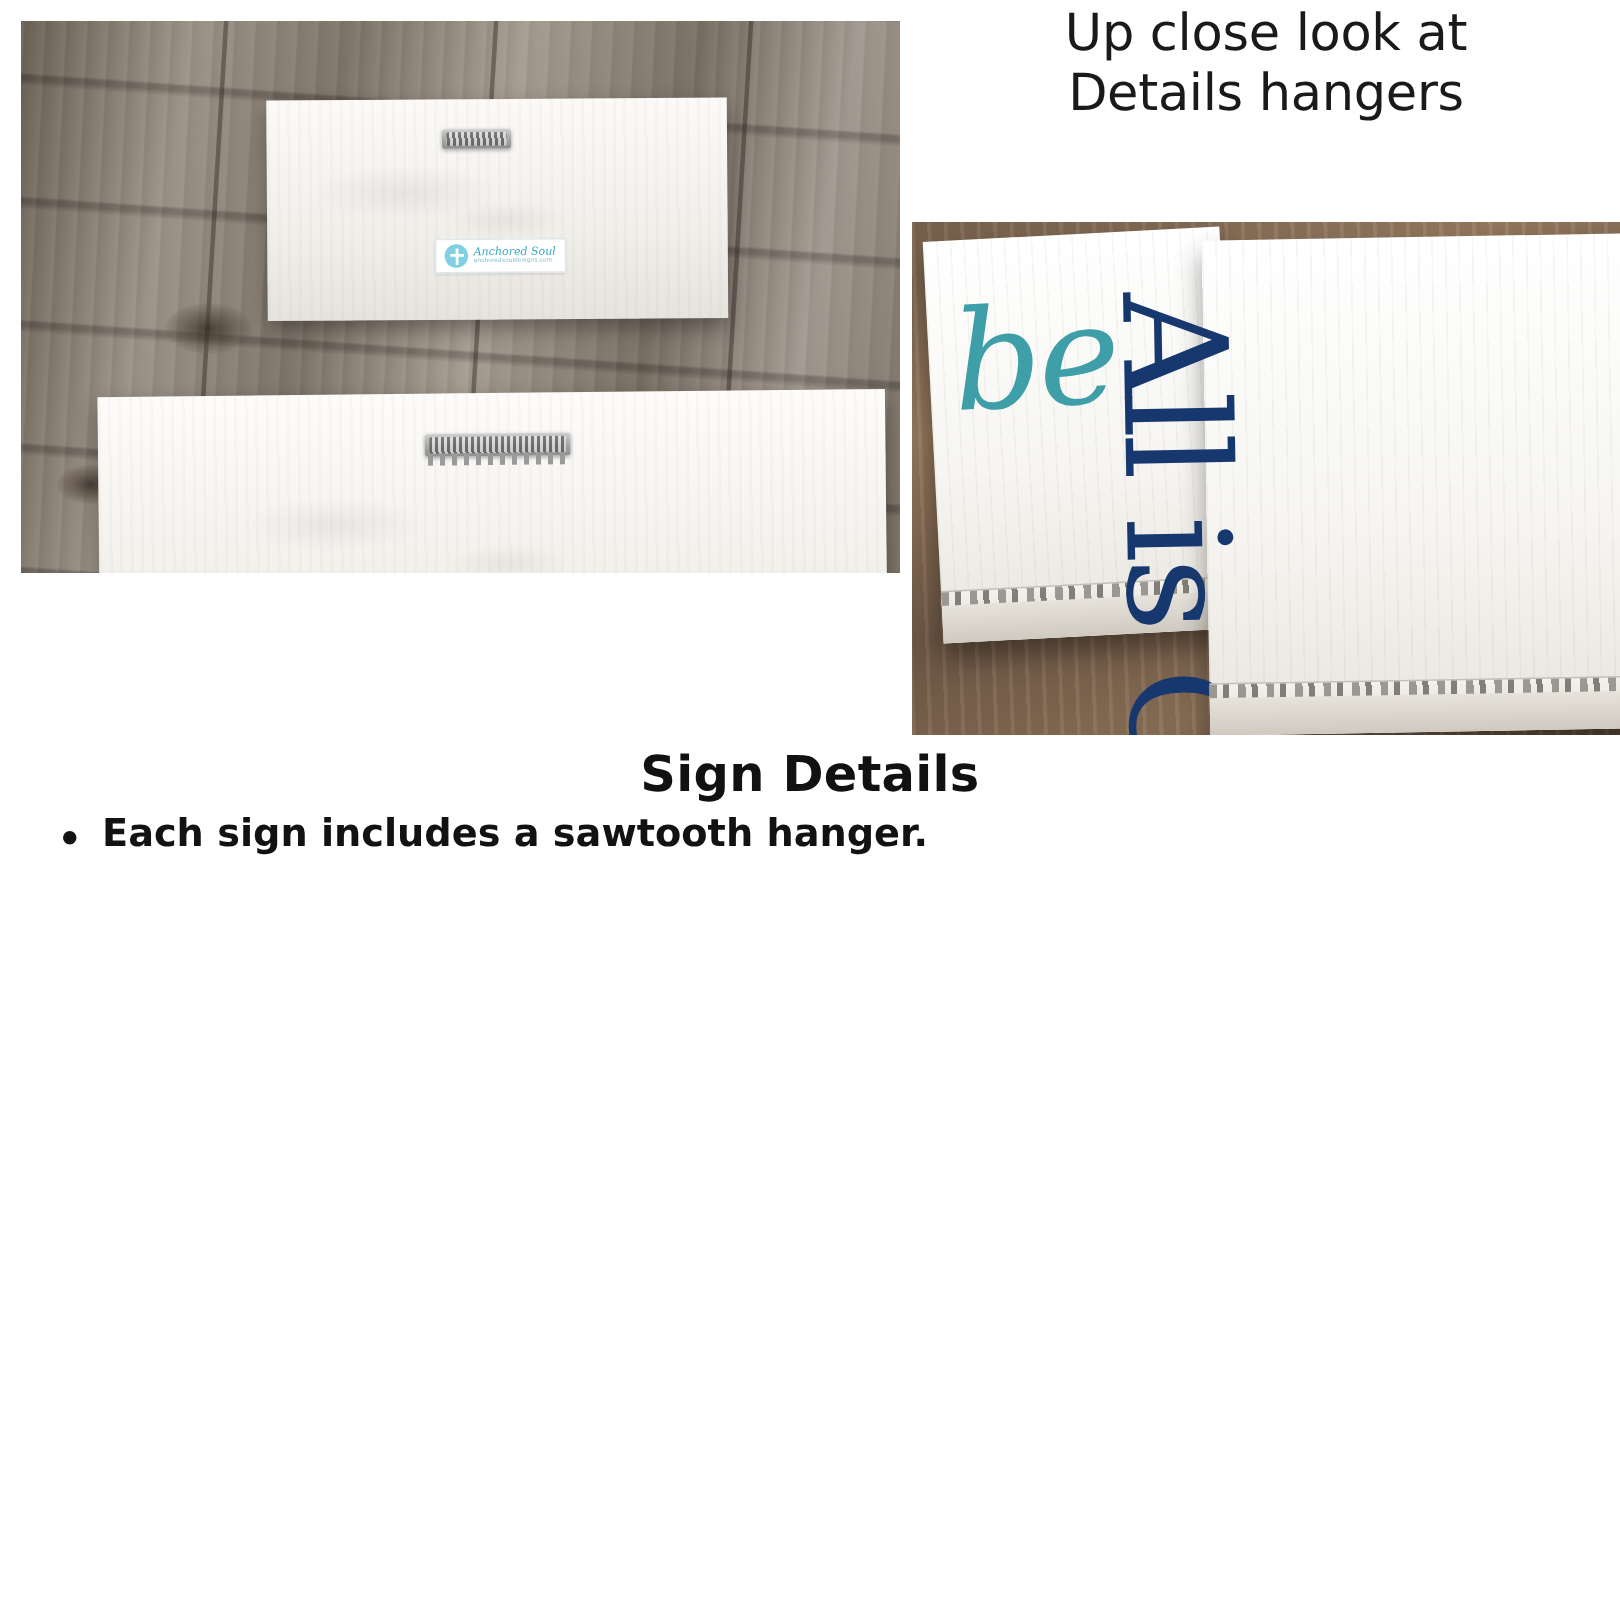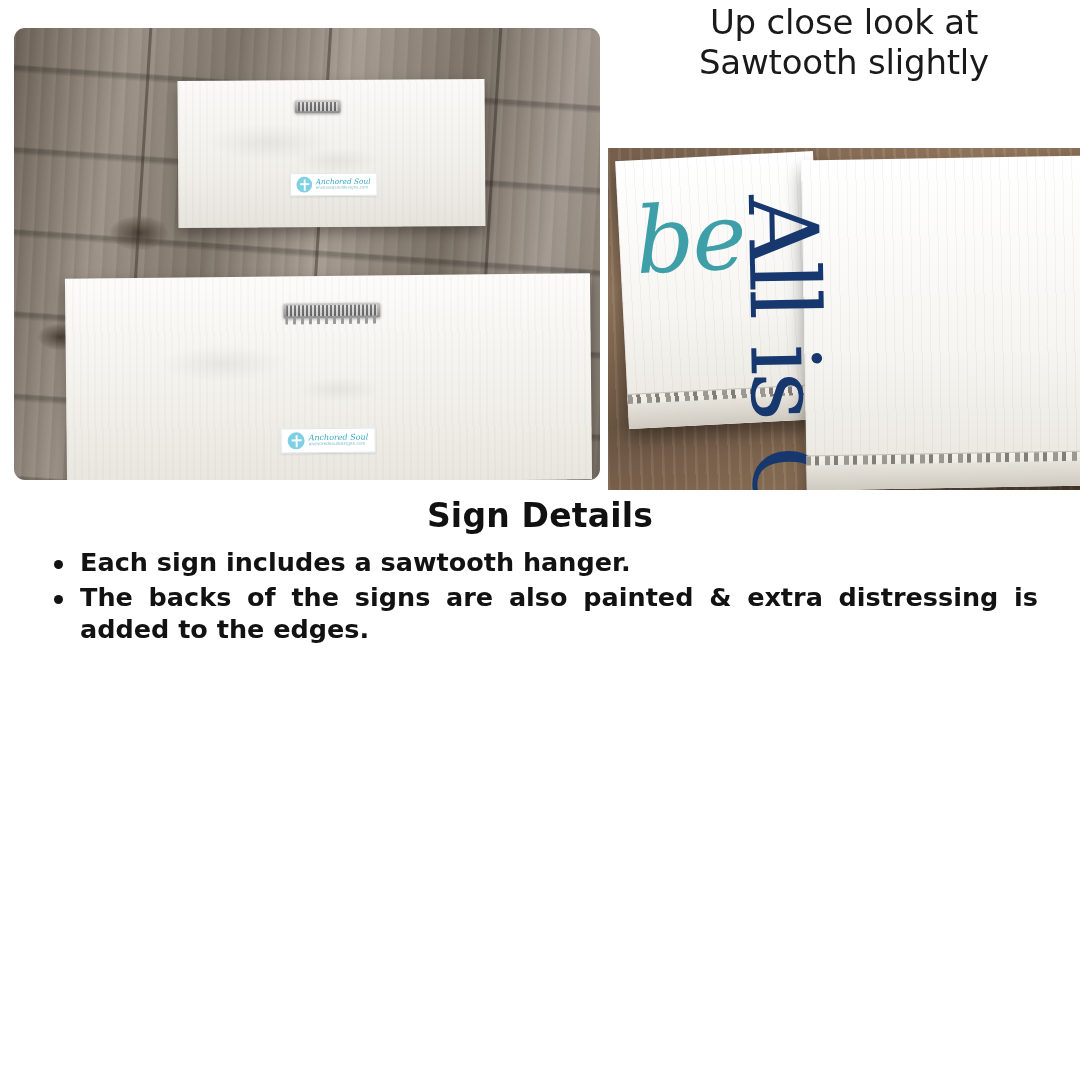--- a/index.html
+++ b/index.html
@@ -28,40 +28,39 @@
     left: 0;
     top: 0;
     width: 1080px;
     height: 490px;
   }
 
   
   .photo-left {
     position: absolute;
     left: 14px;
-    top: 28px;
+    top: 14px;
     width: 586px;
-    height: 452px;
+    height: 368px;
     overflow: hidden;
     background: #8d8377;
     background-image:
       repeating-linear-gradient(93deg,
         rgba(255,255,255,0.045) 0px,
         rgba(255,255,255,0.045) 2px,
         rgba(0,0,0,0.05) 3px,
         rgba(0,0,0,0.00) 9px,
         rgba(255,255,255,0.03) 14px),
       repeating-linear-gradient(4deg,
         rgba(0,0,0,0.22) 0px,
         rgba(0,0,0,0.22) 3px,
         rgba(0,0,0,0.00) 5px,
         rgba(0,0,0,0.00) 78px,
         rgba(0,0,0,0.20) 82px),
       linear-gradient(100deg, #6d6257 0%, #9d9287 18%, #7e7469 34%, #a79c91 52%, #796f64 70%, #a39990 86%, #7a7065 100%);
-    border-radius: 11px;
   }
   .plank-line {
     position: absolute;
     top: -20px;
     width: 3px;
     height: 540px;
     background: rgba(40,33,28,0.42);
     transform: rotate(3.5deg);
   }
   .knot {
@@ -298,21 +297,21 @@
     text-align: center;
     font-family: "DejaVu Sans", sans-serif;
     font-weight: bold;
     font-size: 33px;
     color: #111111;
     margin: 4px 0 6px 0;
     letter-spacing: 0.2px;
   }
   ul.detail-list {
     list-style: none;
-    margin: 12px;
+    margin: 0;
     padding: 0 14px 0 18px;
   }
   ul.detail-list li {
     position: relative;
     font-family: "DejaVu Sans", sans-serif;
     font-weight: bold;
     font-size: 25.5px;
     line-height: 1.25;
     color: #121212;
     padding-left: 34px;
@@ -371,21 +370,21 @@
             <span class="brand-name">Anchored Soul</span>
             <span class="brand-site">anchoredsouldesigns.com</span>
           </span>
         </div>
       </div>
     </div>
 
     <div class="right-col">
       <div class="headline">
         <div>Up close look at</div>
-        <div>Sawtooth slightly</div>
+        <div>Details hangers</div>
       </div>
 
       <div class="photo-right">
         <div class="edge-sign sign-a">
           <div class="slats"></div>
           <div class="word-be">be</div>
           <div class="side">
               <div class="distress"></div>
             </div>
         </div>
@@ -397,17 +396,16 @@
             </div>
         </div>
       </div>
     </div>
   </div>
 
   <div class="details">
     <div class="details-title">Sign Details</div>
     <ul class="detail-list">
       <li>Each sign includes a sawtooth hanger.</li>
-      <li>The backs of the signs are also painted &amp; extra distressing is added to the edges.</li>
     </ul>
   </div>
 
 </div>
 
 </body></html>

